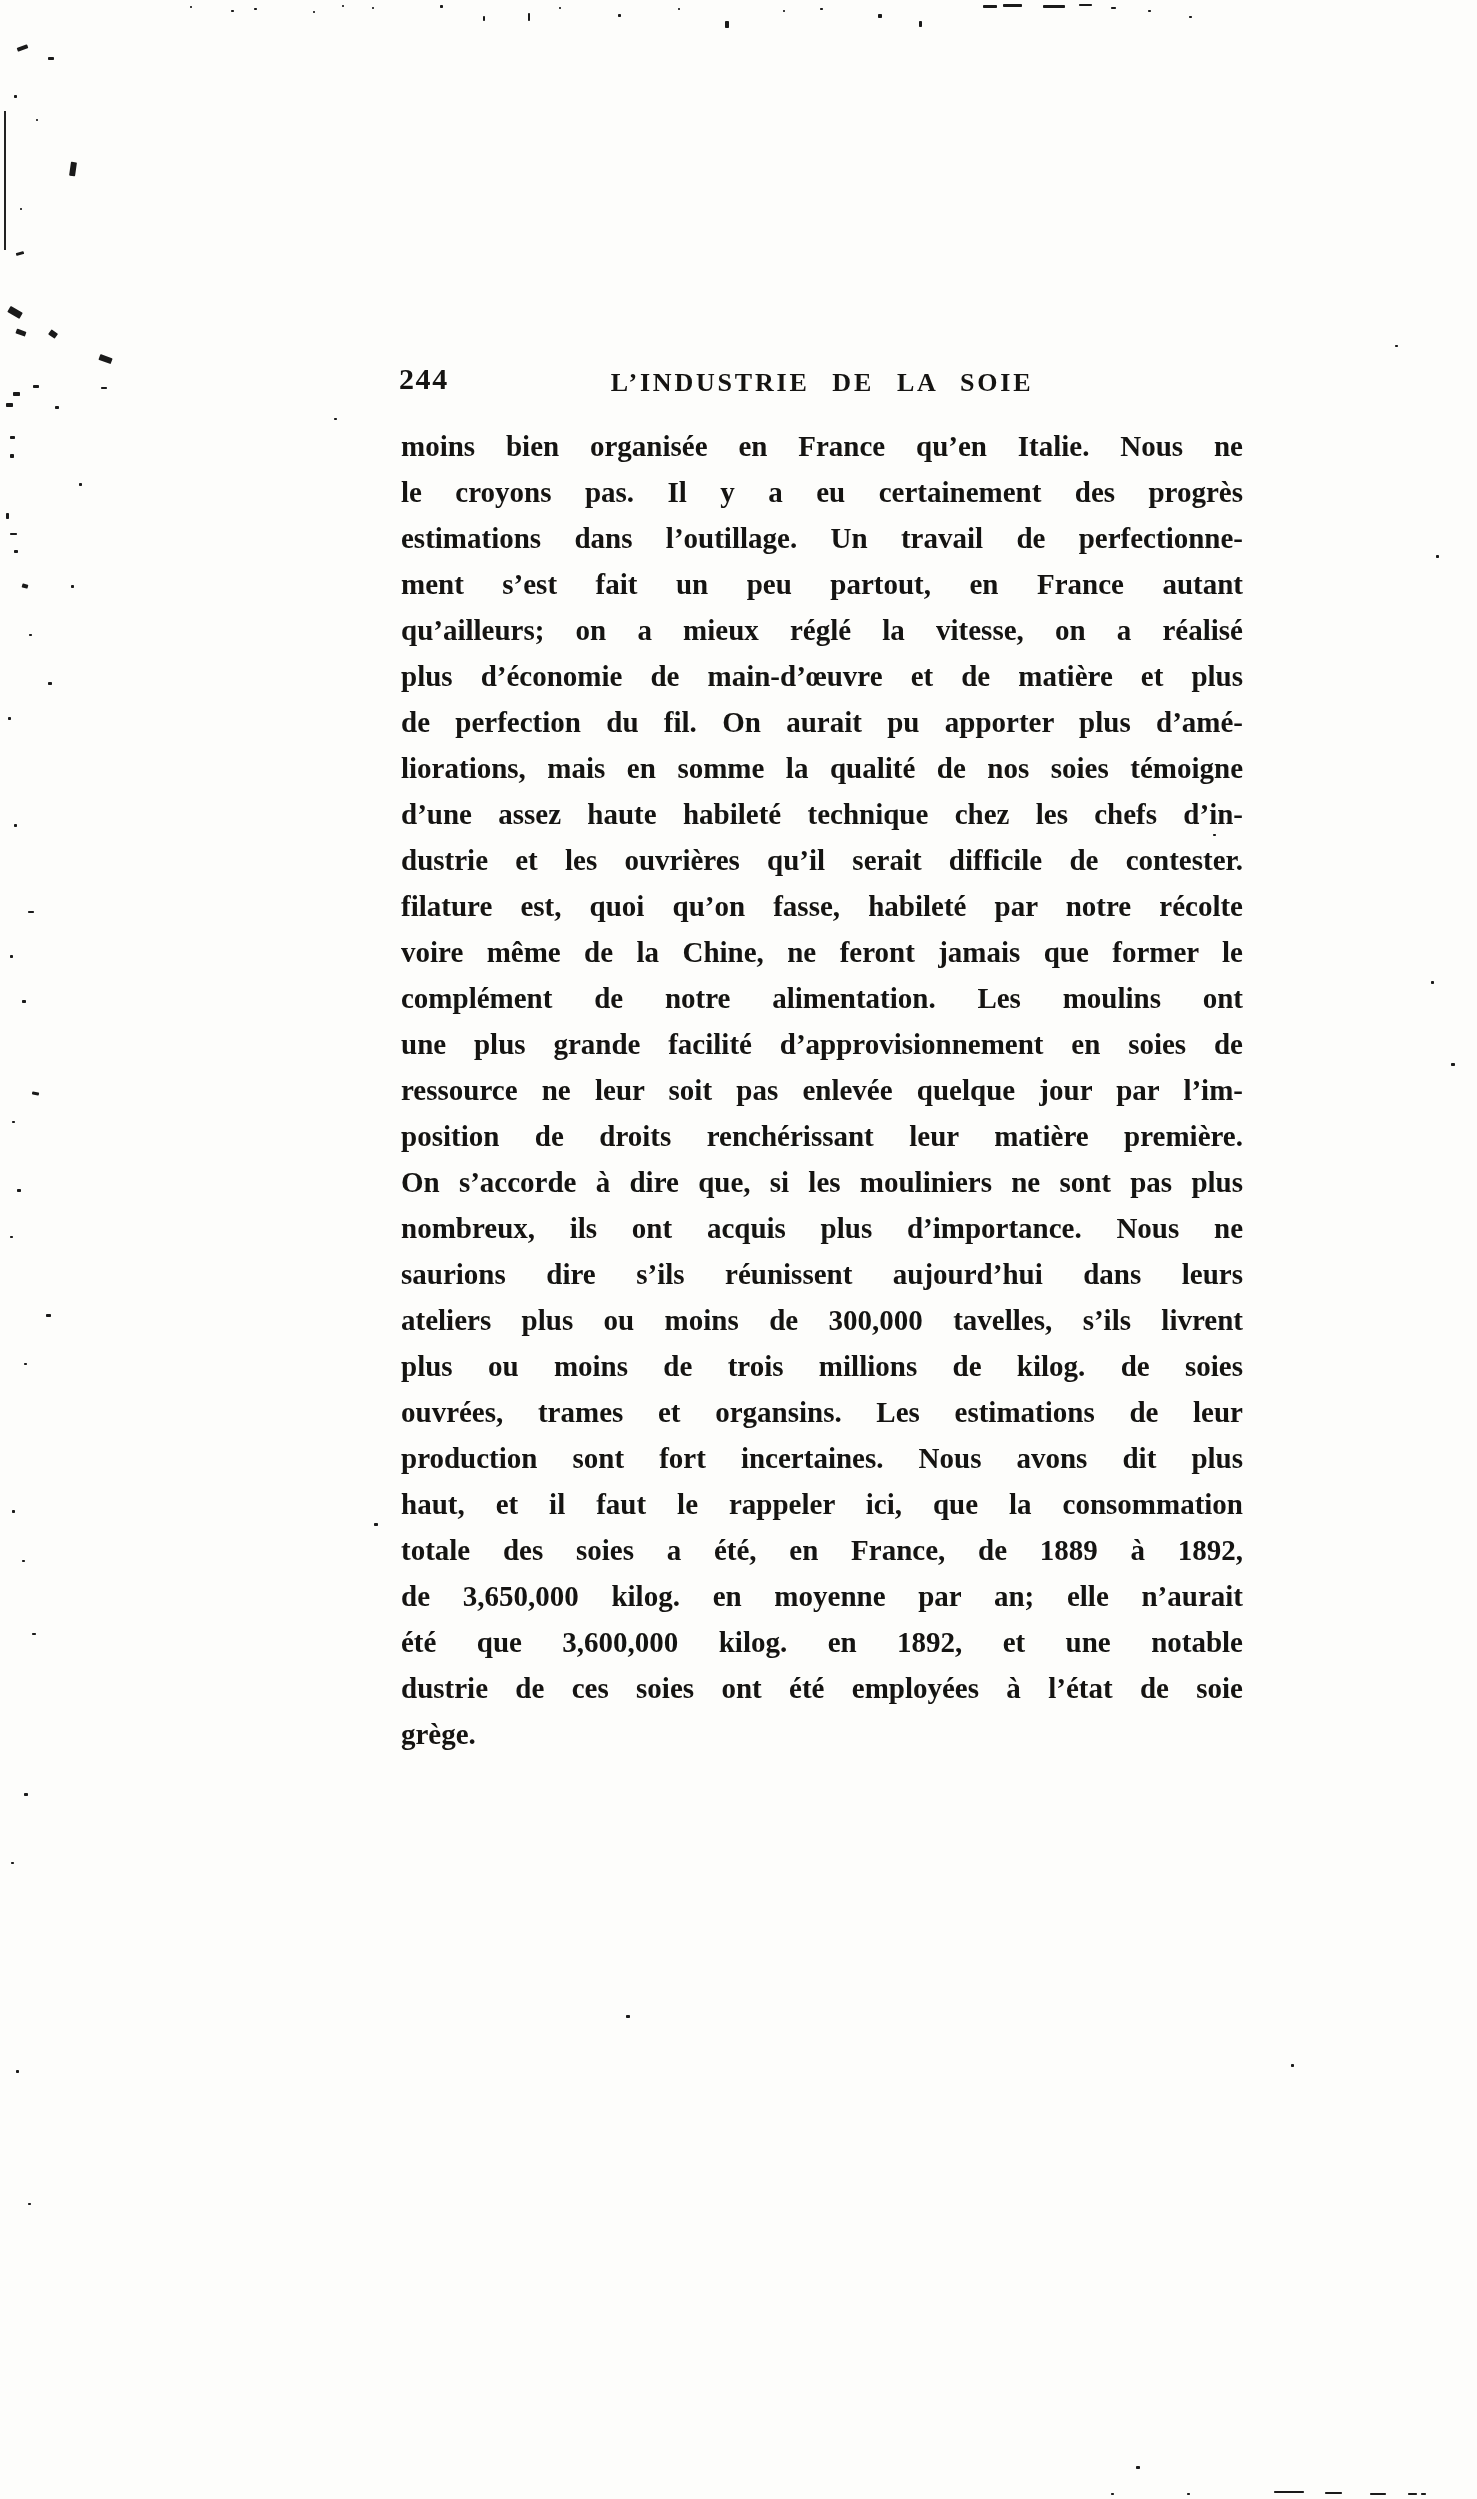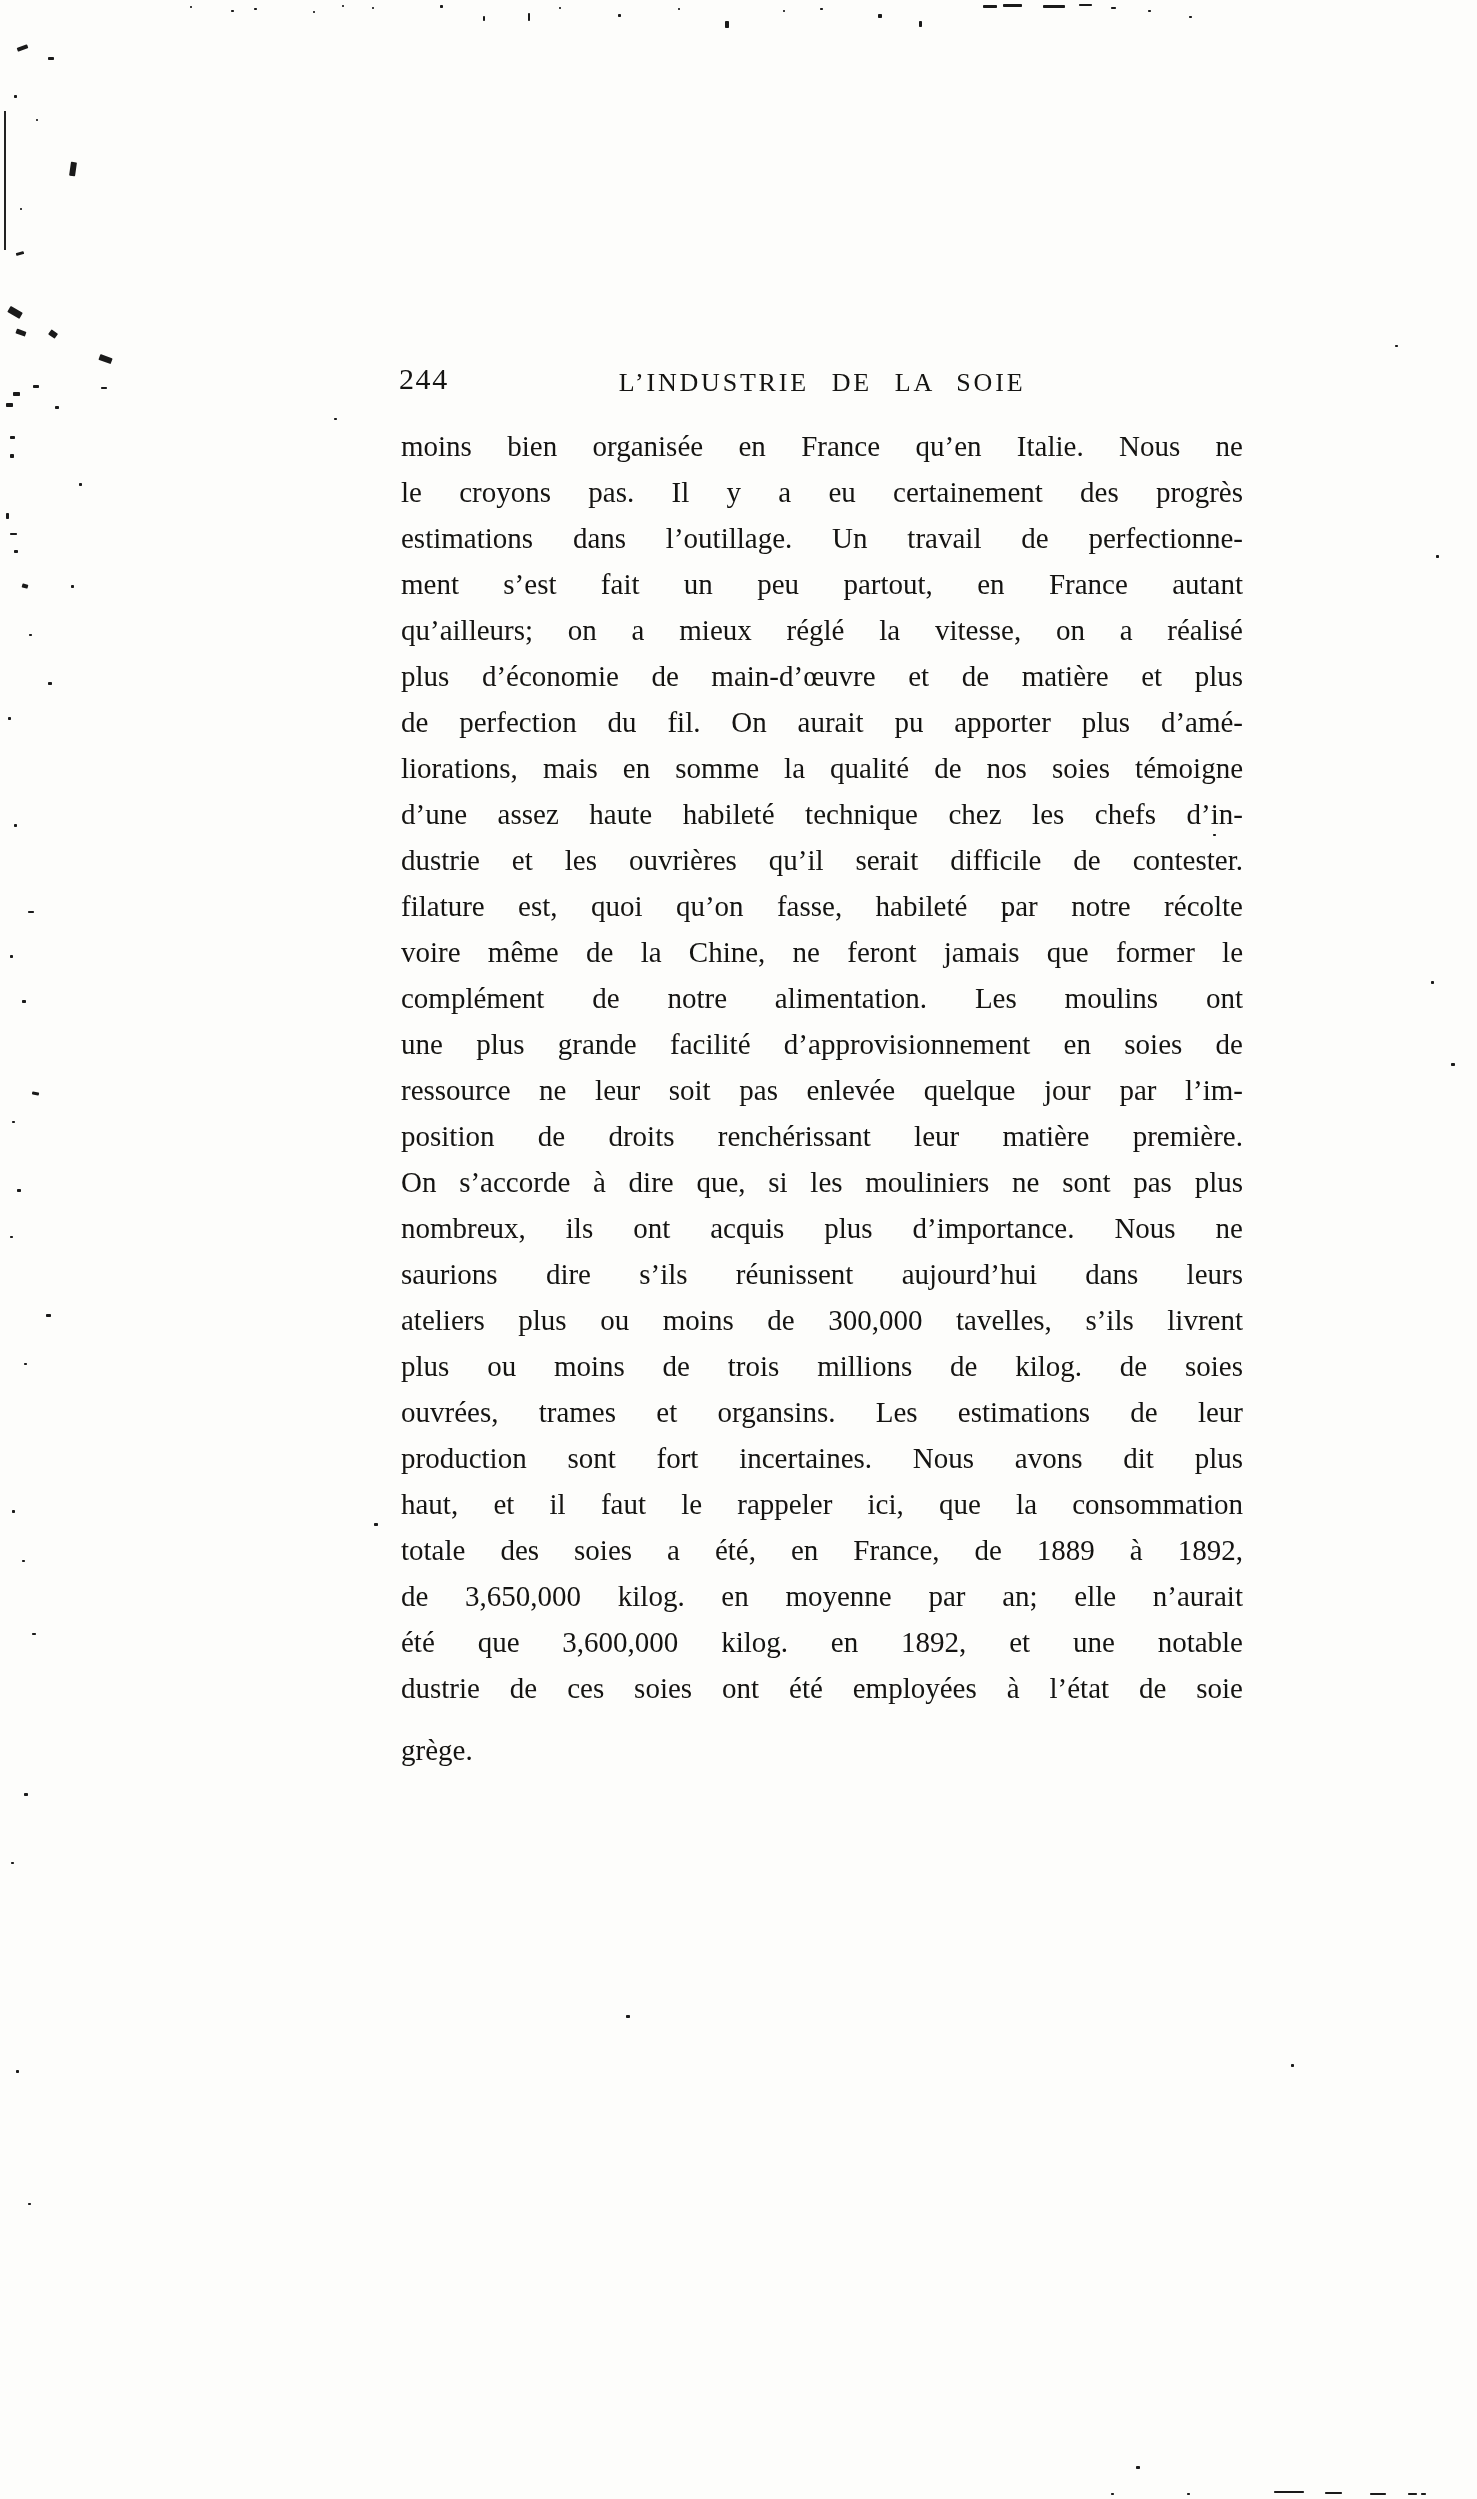--- a/index.html
+++ b/index.html
@@ -4,21 +4,21 @@
 <style>
   html,body{margin:0;padding:0;}
   body{
     width:1477px;height:2500px;
     background:#fdfdfb;
     position:relative;
     font-family:"Liberation Serif","DejaVu Serif",serif;
     color:#151412;
     overflow:hidden;
   }
-  .page{position:absolute;inset:0;}
+  .page{position:absolute;inset:0;font-weight:bold;}
   .header-pageno{
     position:absolute;left:399px;top:363px;
     font-size:30px;line-height:32px;letter-spacing:1.6px;
   }
   .header-title{
     position:absolute;left:401px;top:369px;width:842px;
     text-align:center;
     font-size:26px;line-height:27px;
     letter-spacing:2.8px;word-spacing:13.5px;
     white-space:nowrap;
@@ -27,21 +27,21 @@
     position:absolute;left:401px;top:423px;width:842px;
     font-size:29px;
   }
   .line{
     height:46px;line-height:46px;
     text-align:justify;
     -moz-text-align-last:justify;
     text-align-last:justify;
     white-space:normal;
   }
-  .line.noj{text-align-last:left;margin-top:16px;-moz-text-align-last:left;}
+  .line.noj{text-align-last:left;-moz-text-align-last:left;}
   .line.indent{text-indent:37px;}
   .speck{position:absolute;background:#1a1a1a;border-radius:0.8px;}
   .vline{position:absolute;background:#222;width:2.4px;}
 </style>
 </head>
 <body>
 
 <div class="page">
 
   <div class="header-pageno">244</div>

